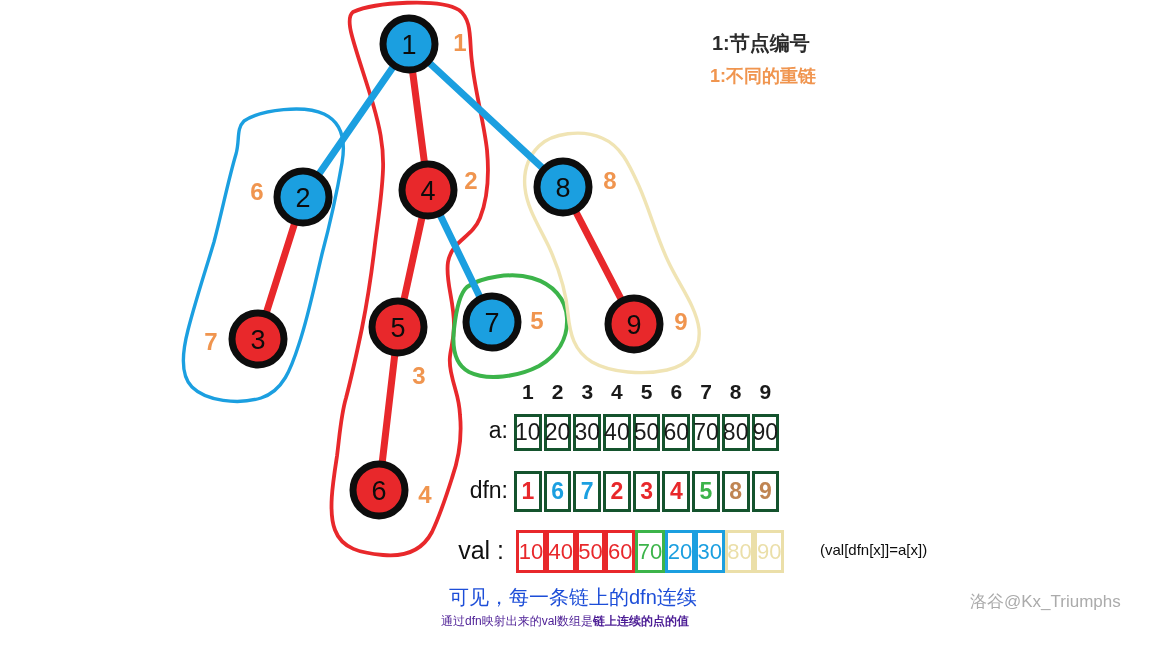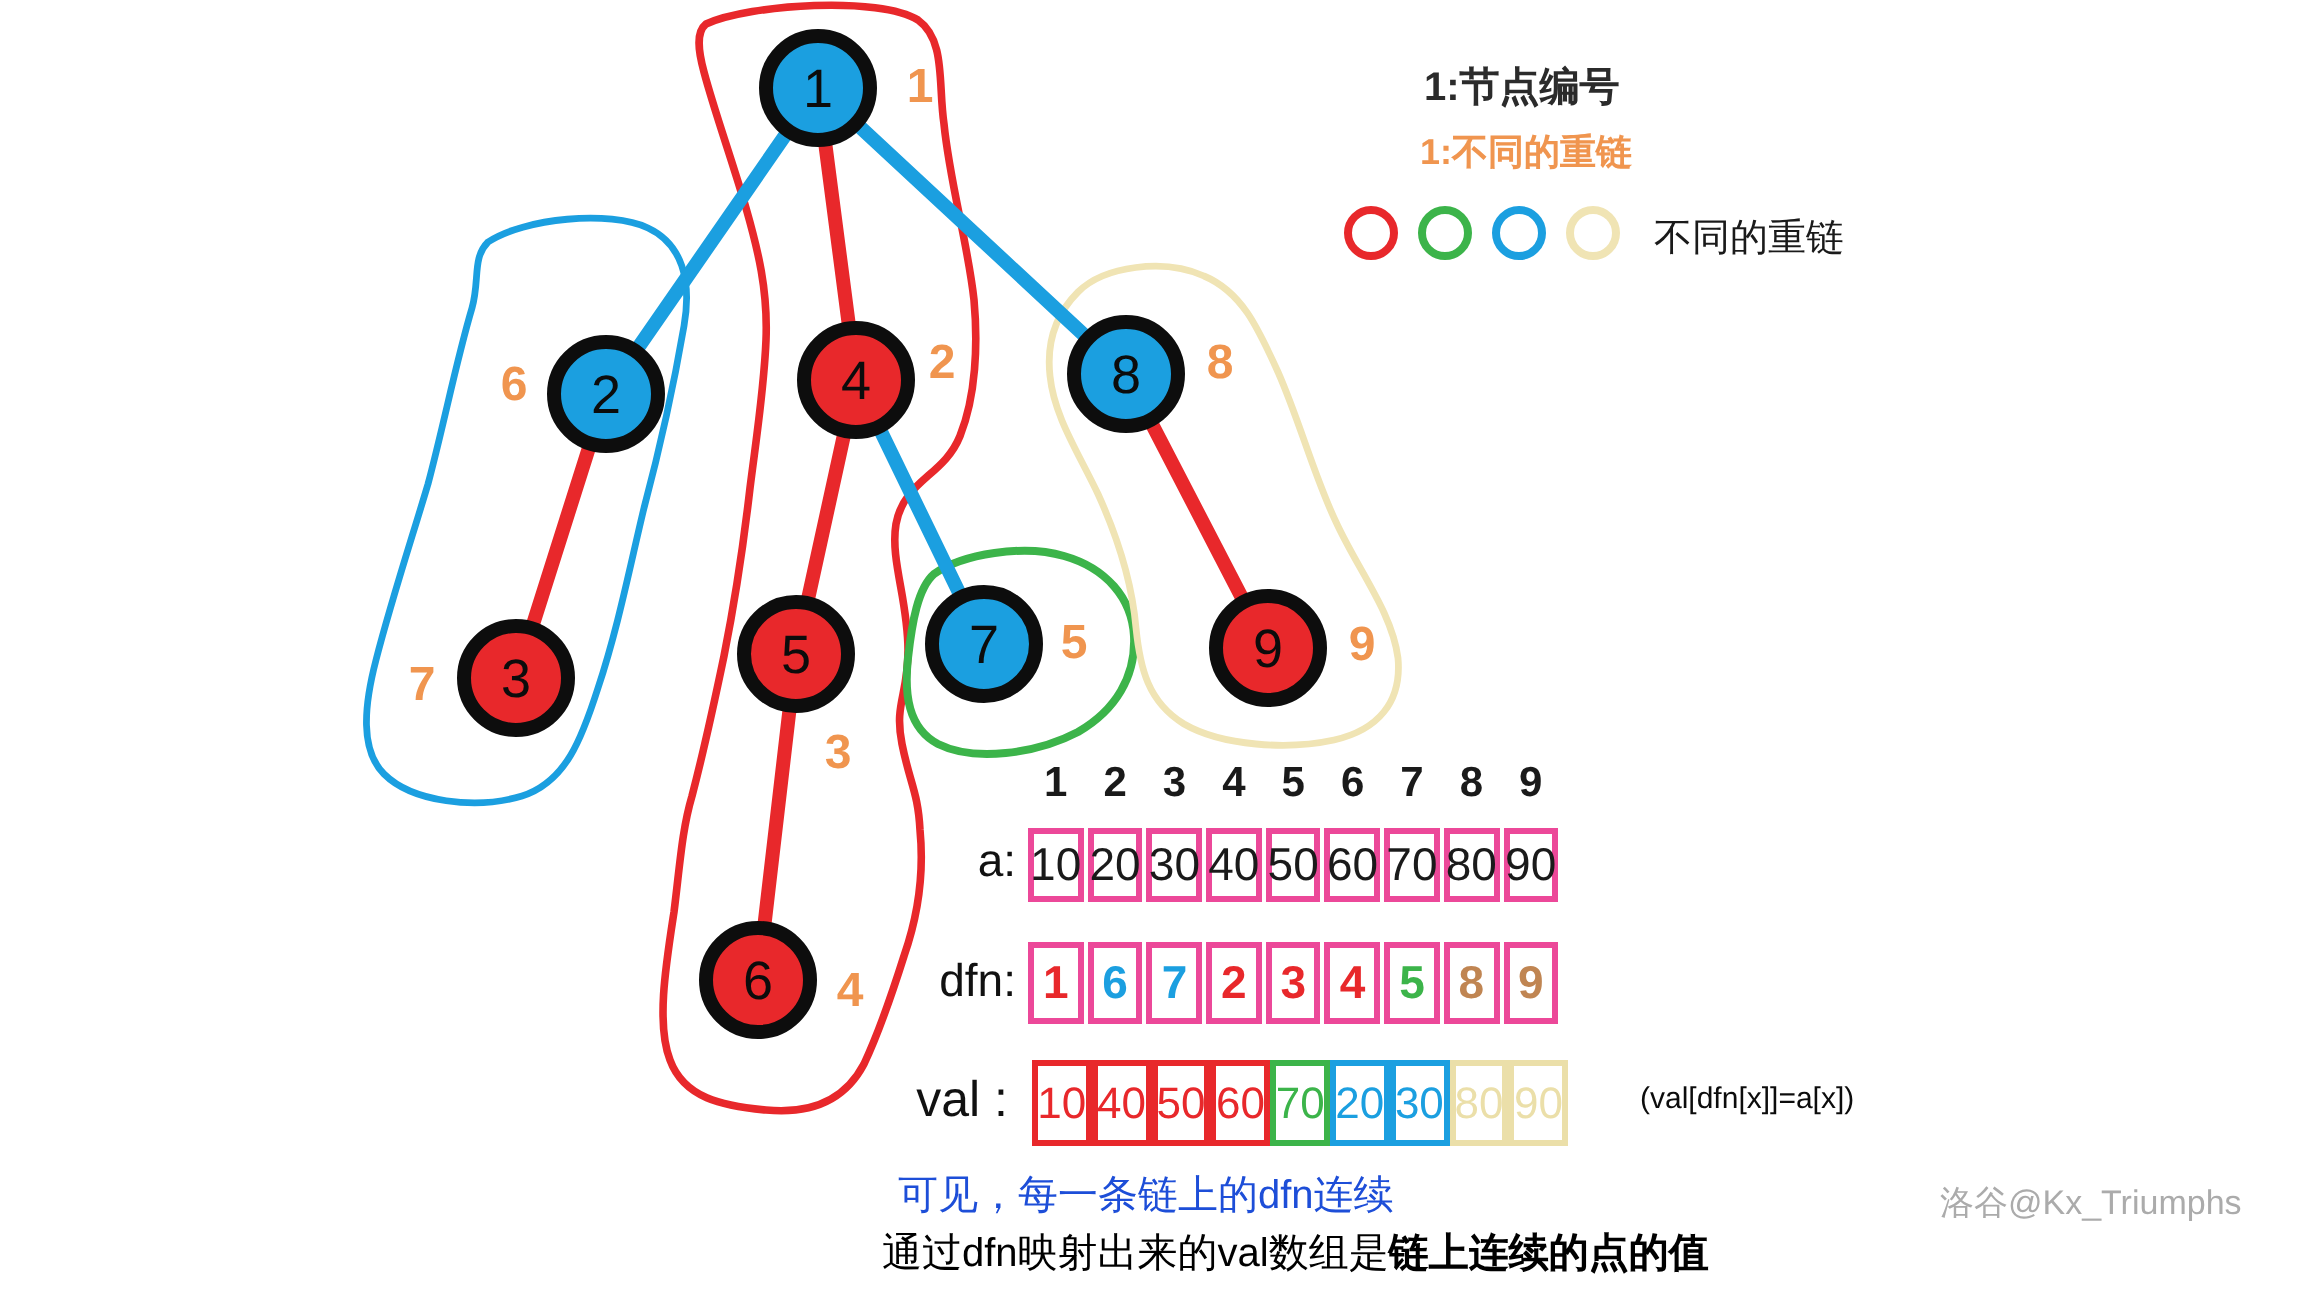--- a/index.html
+++ b/index.html
@@ -11,36 +11,36 @@
   
   .legend-line1{position:absolute;left:712px;top:30px;font-size:20px;font-weight:600;color:#2b2b2b;}
   .legend-line2{position:absolute;left:710px;top:64px;font-size:18px;font-weight:600;}
   .legend-line3{position:absolute;left:672px;top:103px;display:flex;align-items:center;}
   .legend-circle{display:inline-block;width:19px;height:19px;border-radius:50%;border:4px solid #000;margin-right:10px;background:#fff;}
   .legend-chains-text{font-size:19px;color:#1a1a1a;margin-left:7px;}
   
   .idx-row{position:absolute;left:514px;top:380px;display:flex;gap:2px;}
   .idx-cell{width:27.7px;text-align:center;font-size:21px;font-weight:600;color:#1a1a1a;}
   .arr-row{position:absolute;display:flex;gap:2px;}
-  .arr-cell{box-sizing:border-box;border:3px solid #ec4899;background:#fff;
+  .arr-cell{box-sizing:border-box;border:3px solid #14532d;background:#fff;
     display:flex;align-items:center;justify-content:center;}
   .row-a{left:514px;top:414px;}
   .row-a .arr-cell{width:27.7px;height:37px;font-size:23px;color:#1a1a1a;}
   .row-dfn{left:514px;top:471px;}
   .row-dfn .arr-cell{width:27.7px;height:41px;font-size:23px;font-weight:700;}
   .row-val{left:516px;top:530px;gap:0;}
   .row-val .arr-cell{width:29.8px;height:43px;font-size:22px;}
   .array-label{position:absolute;width:80px;text-align:right;color:#111;}
   .label-a{left:428px;top:417px;font-size:23px;}
   .label-dfn{left:428px;top:477px;font-size:23px;}
   .label-val{left:424px;top:536px;font-size:25px;}
   .formula{position:absolute;left:820px;top:541px;font-size:15px;color:#0c0c0c;}
   
   .note1{position:absolute;left:449px;top:584px;font-size:20px;color:#1d4ed8;}
-  .note2{position:absolute;left:441px;top:613px;font-size:20px;color:#000000;}
+  .note2{position:absolute;left:441px;top:613px;font-size:12px;color:#4c1d95;}
   .note2 b{font-weight:700;}
   .watermark{position:absolute;left:970px;top:590px;font-size:17px;color:#ababab;}
 </style>
 </head>
 <body>
 
 <div id="stage">
 
   <svg id="tree-svg" width="720" height="590" viewBox="0 0 720 590">
     <g>
@@ -105,24 +105,20 @@
         <text x="419" y="384" text-anchor="middle" font-size="24" font-weight="bold" fill="#F0954F">3</text>
         <text x="425" y="503" text-anchor="middle" font-size="24" font-weight="bold" fill="#F0954F">4</text>
         <text x="537" y="329" text-anchor="middle" font-size="24" font-weight="bold" fill="#F0954F">5</text>
         <text x="610" y="189" text-anchor="middle" font-size="24" font-weight="bold" fill="#F0954F">8</text>
         <text x="681" y="330" text-anchor="middle" font-size="24" font-weight="bold" fill="#F0954F">9</text>
       </g>
   </svg>
 
   <div class="legend-line1">1:节点编号</div>
   <div class="legend-line2" style="color: rgb(240, 149, 79);">1:不同的重链</div>
-  <div class="legend-line3">
-    <span id="legend-circles"><span class="legend-circle" style="border-color: rgb(232, 40, 43);"></span><span class="legend-circle" style="border-color: rgb(60, 180, 74);"></span><span class="legend-circle" style="border-color: rgb(27, 159, 224);"></span><span class="legend-circle" style="border-color: rgb(240, 228, 180);"></span></span>
-    <span class="legend-chains-text">不同的重链</span>
-  </div>
 
   <div class="idx-row" id="idx-row">
       <div class="idx-cell">1</div>
       <div class="idx-cell">2</div>
       <div class="idx-cell">3</div>
       <div class="idx-cell">4</div>
       <div class="idx-cell">5</div>
       <div class="idx-cell">6</div>
       <div class="idx-cell">7</div>
       <div class="idx-cell">8</div>

